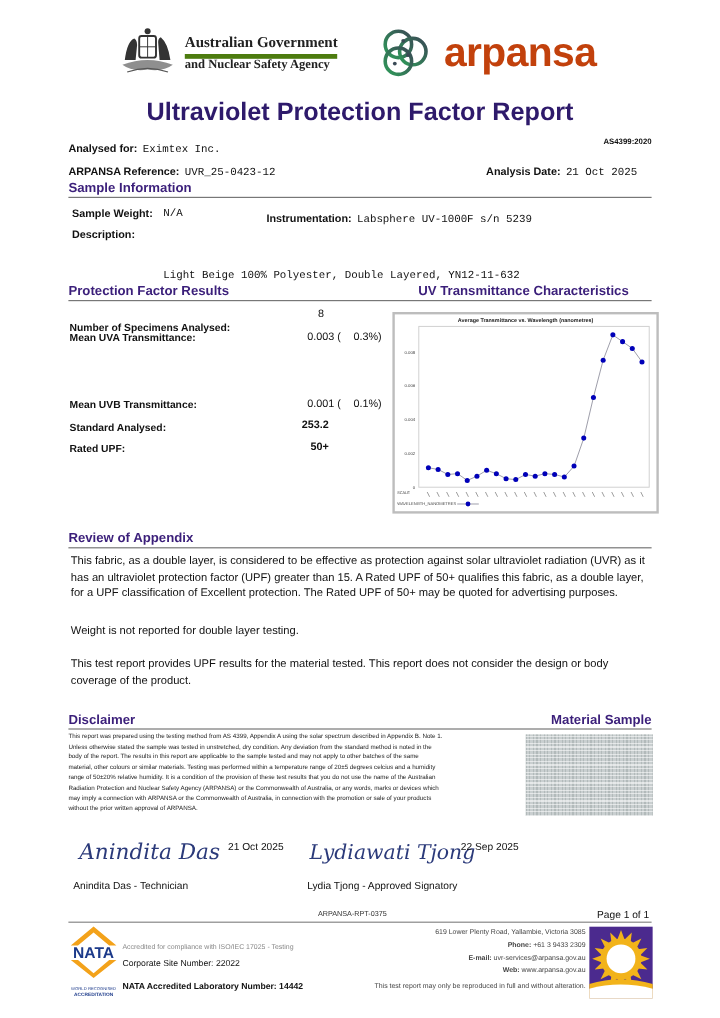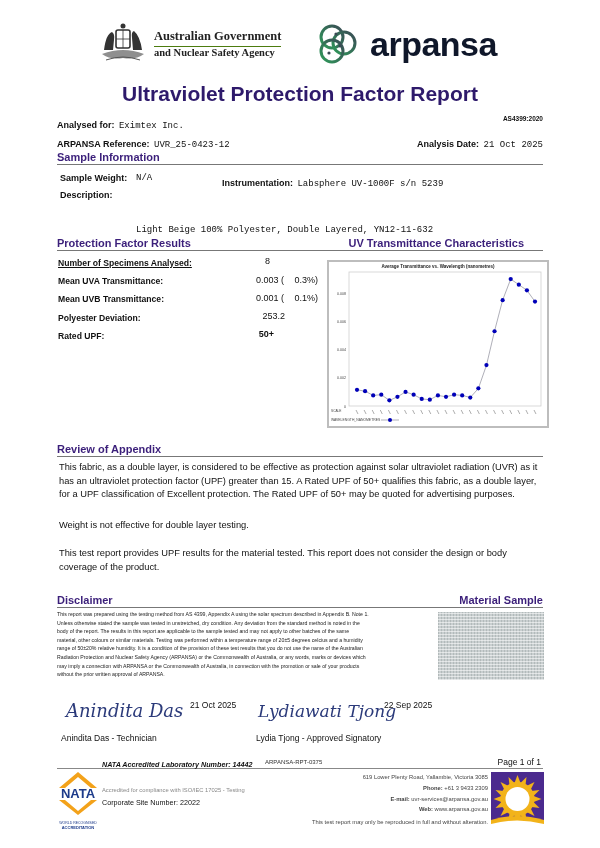--- a/index.html
+++ b/index.html
@@ -5,25 +5,25 @@
   * { box-sizing: border-box; margin: 0; padding: 0; }
   html, body { width: 600px; height: 848px; background: #ffffff; overflow: hidden; }
   body { font-family: "Liberation Sans", sans-serif; color: #111; position: relative; }
 
   .abs { position: absolute; }
 
   
   .gov-logo { left: 96px; top: 18px; width: 190px; height: 52px; display: flex; align-items: center; }
   .gov-crest { width: 54px; height: 48px; }
   .gov-text { margin-left: 4px; font-family: "Liberation Serif", serif; }
-  .gov-text .l1 { font-size: 12.5px; font-weight: bold; color: #222; padding-bottom: 2px; border-bottom: 1px solid #4d7c0f; }
+  .gov-text .l1 { font-size: 12.5px; font-weight: bold; color: #222; padding-bottom: 2px; border-bottom: 4px solid #4d7c0f; }
   .gov-text .l2 { font-size: 10.5px; font-weight: bold; color: #222; line-height: 12px; margin-top: 2px; }
 
   .arpansa-logo { left: 314px; top: 18px; height: 52px; display: flex; align-items: center; }
-  .arpansa-word { font-size: 34px; font-weight: bold; color: #0f172a; margin-left: 8px; letter-spacing: -0.5px; }
+  .arpansa-word { font-size: 34px; font-weight: bold; color: #c2410c; margin-left: 8px; letter-spacing: -0.5px; }
 
   .title { left: 0; width: 600px; top: 82px; text-align: center; font-size: 21px; font-weight: bold; color: #2e1a6b; }
 
   .row-label { font-size: 9px; font-weight: bold; color: #111; }
   .row-val { font-size: 9px; color: #111; font-family: Liberation Mono, monospace; }
 
   .section-h { font-size: 11px; font-weight: bold; color: #3b1f7a; }
   .rule { height: 1px; background: #777; }
 
   .kv-label { font-size: 8.6px; font-weight: bold; }
@@ -94,21 +94,21 @@
 <div class="abs" style="left:57px; top:114px;">
   <span class="row-label">Analysed for:</span>
   <span class="row-val">Eximtex Inc.</span>
 </div>
 <div class="abs" style="right:57px; top:115px; font-size:6.5px; font-weight:bold;">AS4399:2020</div>
 
 <div class="abs" style="left:57px; top:133px;">
   <span class="row-label">ARPANSA Reference:</span>
   <span class="row-val">UVR_25-0423-12</span>
 </div>
-<div class="abs" style="right:57px; top:133px;">
+<div class="abs" style="right:69px; top:133px;">
   <span class="row-label">Analysis Date:</span>
   <span class="row-val">21 Oct 2025</span>
 </div>
 
 <div class="abs section-h" style="left:57px; top:151px;">Sample Information</div>
 <div class="abs rule" style="left:57px; top:164px; width:486px;"></div>
 
 <div class="abs row-label" style="left:60px; top:173px;">Sample Weight:</div>
 <div class="abs row-val" style="left:136px; top:173px;">N/A</div>
 <div class="abs" style="left:222px; top:172px;">
@@ -118,36 +118,36 @@
 
 <div class="abs row-label" style="left:60px; top:190px;">Description:</div>
 <div class="abs row-val" style="left:136px; top:189px;margin-top:36px;">Light Beige 100% Polyester, Double Layered, YN12-11-632</div>
 
 <div class="abs section-h" style="left:57px; top:237px;">Protection Factor Results</div>
 <div class="abs section-h" style="right:76px; top:237px;">UV Transmittance Characteristics</div>
 <div class="abs rule" style="left:57px; top:250px; width:486px;"></div>
 
 <div class="abs" style="left:58px; top:256px; width:262px;">
   <div style="position:relative; height:18px;">
-    <span class="kv-label abs" style="left:0; top:2px;text-decoration:underline;">Number of Specimens Analysed:</span>
+    <span class="kv-label abs" style="left:0; top:12px;">Number of Specimens Analysed:</span>
     <span class="kv-val abs" style="right:50px; top:0;">8</span>
   </div>
   <div style="position:relative; height:18px;">
     <span class="kv-label abs" style="left:0; top:2px;">Mean UVA Transmittance:</span>
     <span class="kv-val abs" style="right:36px; top:1px;">0.003 (</span>
     <span class="kv-val abs" style="right:2px; top:1px;">0.3%)</span>
   </div>
-  <div style="position:relative; height:18px;">
+  <div style="position:relative; height:18px;margin-top:38px;">
     <span class="kv-label abs" style="left:0; top:2px;">Mean UVB Transmittance:</span>
     <span class="kv-val abs" style="right:36px; top:1px;">0.001 (</span>
     <span class="kv-val abs" style="right:2px; top:1px;">0.1%)</span>
   </div>
   <div style="position:relative; height:18px;">
-    <span class="kv-label abs" style="left:0; top:3px;">Polyester Deviation:</span>
-    <span class="kv-val abs" style="right:35px; top:1px;">253.2</span>
+    <span class="kv-label abs" style="left:0; top:3px;">Standard Analysed:</span>
+    <span class="kv-val abs" style="right:46px; top:1px;font-weight:bold;">253.2</span>
   </div>
   <div style="position:relative; height:18px;">
     <span class="kv-label abs" style="left:0; top:3px;">Rated UPF:</span>
     <span class="kv-val abs" style="right:46px; top:1px; font-weight:bold;">50+</span>
   </div>
 </div>
 
 <div class="abs chart-box">
   <div class="chart-title">Average Transmittance vs. Wavelength (nanometres)</div>
   <svg id="chart-svg" class="abs" style="left:0; top:0;" width="218" height="164">
@@ -207,21 +207,21 @@
       <line x1="205.00000000000003" y1="148" x2="207.00000000000003" y2="152" stroke="#777" stroke-width="0.6"></line>
       <text x="2" y="159" font-size="3.4" fill="#444" font-family="Liberation Sans, sans-serif">WAVELENGTH_NANOMETRES</text>
       <line x1="52" y1="158" x2="70" y2="158" stroke="#9a9aa6" stroke-width="0.8"></line>
       <circle cx="61" cy="158" r="2" fill="#0000b8"></circle>
     </svg>
 </div>
 
 <div class="abs section-h" style="left:57px; top:443px;">Review of Appendix</div>
 <div class="abs rule" style="left:57px; top:456px; width:486px;"></div>
 <div class="abs para" style="left:59px; top:461px; width:480px;">This fabric, as a double layer, is considered to be effective as protection against solar ultraviolet radiation (UVR) as it has an ultraviolet protection factor (UPF) greater than 15. A Rated UPF of 50+ qualifies this fabric, as a double layer, for a UPF classification of Excellent protection. The Rated UPF of 50+ may be quoted for advertising purposes.</div>
-<div class="abs para" style="left:59px; top:519px; width:480px;">Weight is not effective for double layer testing.</div>
+<div class="abs para" style="left:59px; top:519px; width:480px;">Weight is not reported for double layer testing.</div>
 <div class="abs para" style="left:59px; top:547px; width:480px;">This test report provides UPF results for the material tested. This report does not consider the design or body coverage of the product.</div>
 
 <div class="abs section-h" style="left:57px; top:594px;">Disclaimer</div>
 <div class="abs section-h" style="right:57px; top:594px;">Material Sample</div>
 <div class="abs rule" style="left:57px; top:607px; width:486px;"></div>
 <div class="abs disclaimer" style="left:57px; top:610px; width:312px;">This report was prepared using the testing method from AS 4399, Appendix A using the solar spectrum described in Appendix B. Note 1. Unless otherwise stated the sample was tested in unstretched, dry condition. Any deviation from the standard method is noted in the body of the report. The results in this report are applicable to the sample tested and may not apply to other batches of the same material, other colours or similar materials. Testing was performed within a temperature range of 20±5 degrees celcius and a humidity range of 50±20% relative humidity. It is a condition of the provision of these test results that you do not use the name of the Australian Radiation Protection and Nuclear Safety Agency (ARPANSA) or the Commonwealth of Australia, or any words, marks or devices which may imply a connection with ARPANSA or the Commonwealth of Australia, in connection with the promotion or sale of your products without the prior written approval of ARPANSA.</div>
 <div class="abs sample-img"></div>
 
 <div class="abs sig" style="left:66px; top:700px; font-size:18px;">Anindita Das</div>
 <div class="abs" style="left:190px; top:700px; font-size:8.5px;">21 Oct 2025</div>
@@ -238,21 +238,21 @@
 <div class="abs" style="left:55px; top:770px; width:46px; height:62px;">
   <svg width="46" height="46" viewBox="0 0 46 46">
     <path d="M23 2 L42 18 L36 18 L23 7 L10 18 L4 18 Z" fill="#f3a21a"></path>
     <path d="M4 30 L10 30 L23 41 L36 30 L42 30 L23 45 Z" fill="#f3a21a"></path>
     <text x="23" y="28" text-anchor="middle" font-family="Liberation Sans, sans-serif" font-weight="bold" font-size="13" fill="#1c3a8a">NATA</text>
   </svg>
   <div style="font-size:3.5px; color:#1c3a8a; text-align:center; margin-top:1px;">WORLD RECOGNISED</div>
   <div style="font-size:4px; color:#1c3a8a; text-align:center; font-weight:bold;">ACCREDITATION</div>
 </div>
 
-<div class="abs" style="left:102px; top:760px; font-size:7.2px; font-weight:bold;font-style:italic;">NATA Accredited Laboratory Number: 14442</div>
+<div class="abs" style="left:102px; top:817px; font-size:7.2px; font-weight:bold;">NATA Accredited Laboratory Number: 14442</div>
 <div class="abs footer-small" style="left:102px; top:787px; color:#888;">Accredited for compliance with ISO/IEC 17025 - Testing</div>
 <div class="abs" style="left:102px; top:798px; font-size:7.2px; font-weight:normal;">Corporate Site Number: 22022</div>
 
 <div class="abs footer-small" style="right:112px; top:774px; text-align:right;">619 Lower Plenty Road, Yallambie, Victoria 3085</div>
 <div class="abs footer-small" style="right:112px; top:785px; text-align:right;">
   <b>Phone:</b> <span>+61 3 9433 2309</span>
 </div>
 <div class="abs footer-small" style="right:112px; top:796px; text-align:right;">
   <b>E-mail:</b> <span>uvr-services@arpansa.gov.au</span>
 </div>

